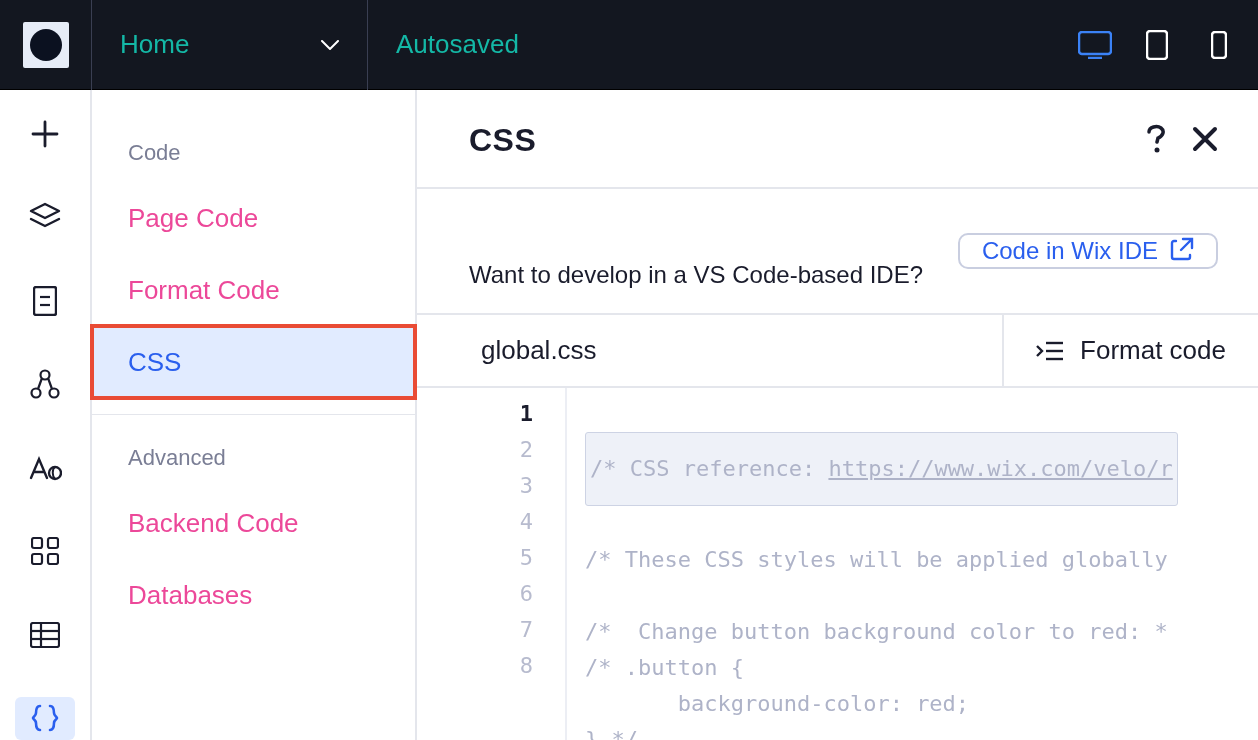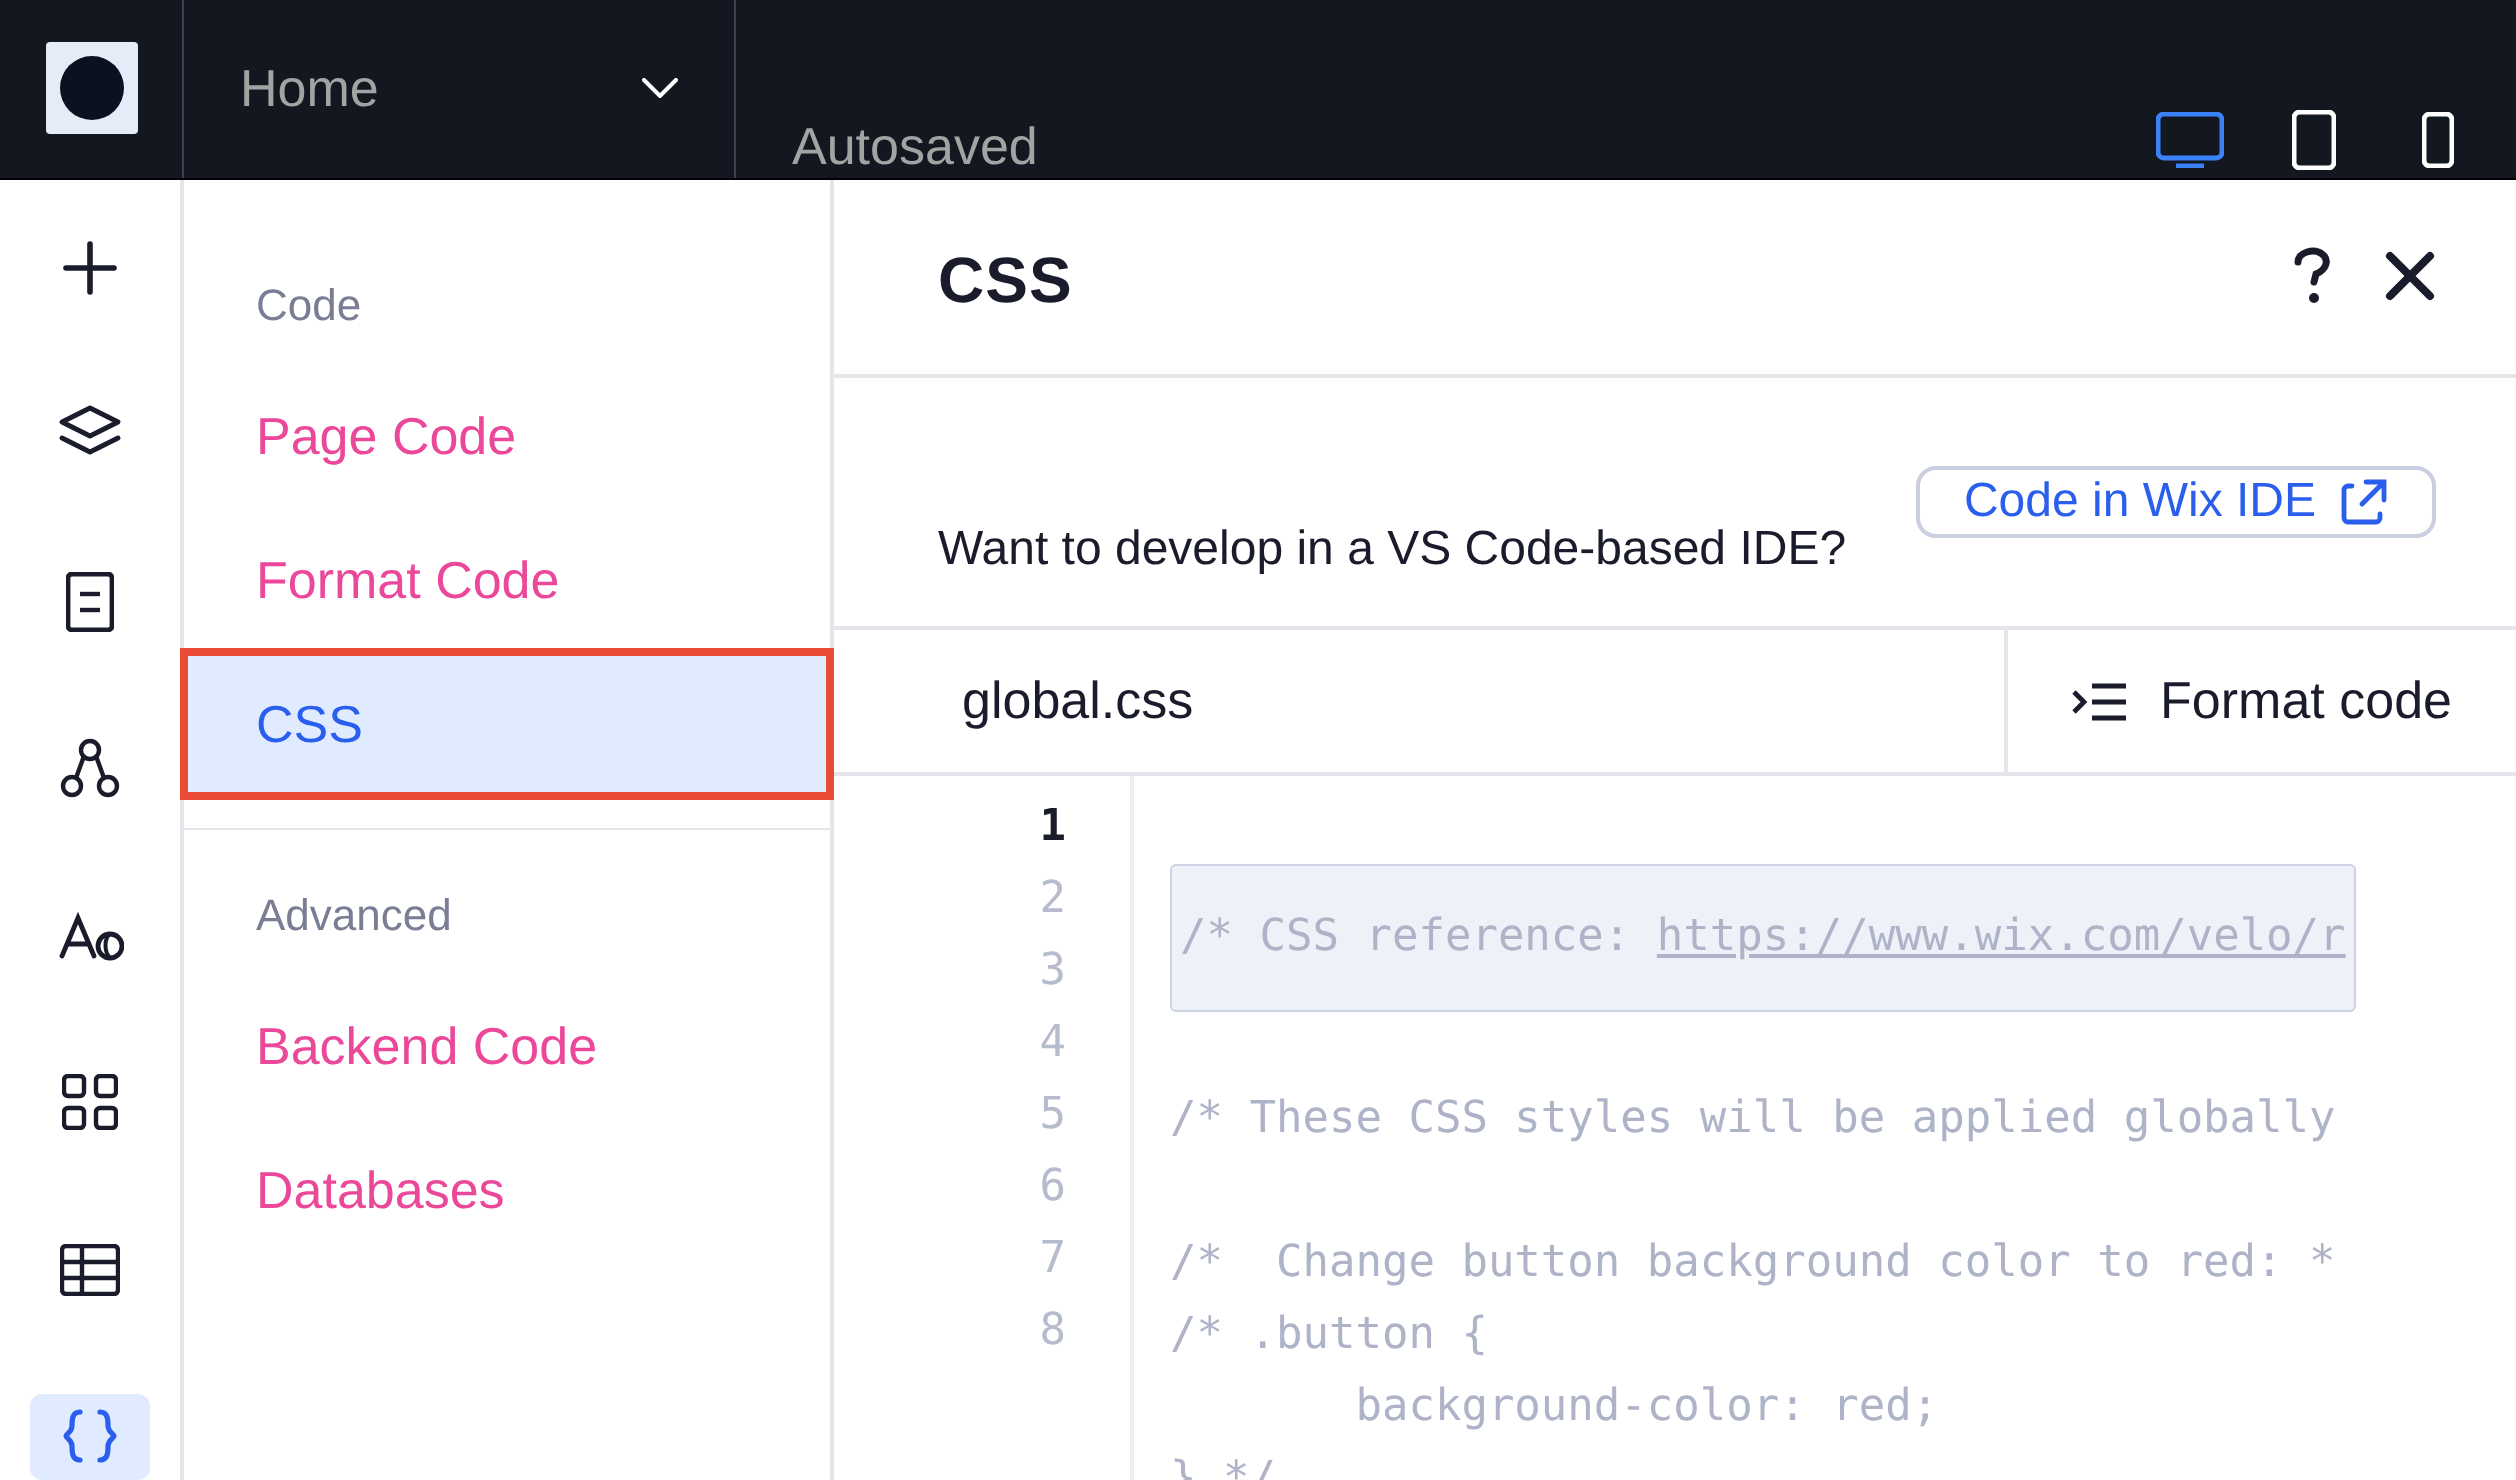--- a/index.html
+++ b/index.html
@@ -1,19 +1,19 @@
 <!DOCTYPE html>
 <html><head>
 <meta charset="utf-8">
 <style>
 * { box-sizing: border-box; margin: 0; padding: 0; }
 body { font-family: -apple-system, BlinkMacSystemFont, "Segoe UI", Helvetica, Arial, sans-serif; width: 1258px; height: 740px; overflow: hidden; background: #fff; color: #1a1c2c; }
 
 
-.topbar { height: 90px; background: #131720; color: #a3a3a3; display: flex; align-items: flex-end; border-bottom: 1px solid #000; }
+.topbar { height: 90px; background: #131720; color: #14b8a6; display: flex; align-items: center; border-bottom: 1px solid #000; }
 .topbar-logo { width: 92px; height: 90px; display: flex; align-items: center; justify-content: center; border-right: 1px solid #3a3f52; }
 .logo-badge { width: 46px; height: 46px; background: #e6ecf7; display: flex; align-items: center; justify-content: center; border-radius: 2px; }
 .logo-dot { width: 32px; height: 32px; border-radius: 50%; background: #0b1120; }
 .topbar-page { width: 276px; height: 90px; display: flex; align-items: center; justify-content: space-between; padding: 0 28px 0 28px; border-right: 1px solid #3a3f52; font-size: 26px; font-weight: 400; cursor: pointer; }
 .chevron-down { width: 18px; height: 10px; }
 .topbar-status { flex: 1; padding: 0 28px; font-size: 26px; font-weight: 400; }
 .topbar-devices { display: flex; align-items: center; gap: 24px; padding: 0 20px; }
 .device-btn { width: 38px; height: 38px; display: flex; align-items: center; justify-content: center; cursor: pointer; }
 .device-btn.active svg rect { stroke: #3b82f6; }
 
@@ -36,21 +36,21 @@
 
 
 .editor { flex: 1; display: flex; flex-direction: column; }
 .editor-header { display: flex; align-items: center; justify-content: space-between; padding: 32px 40px 28px 52px; border-bottom: 2px solid #e4e6ec; }
 .editor-title { font-size: 32px; font-weight: 700; letter-spacing: 0.5px; }
 .editor-header-actions { display: flex; align-items: center; gap: 24px; }
 .help-btn, .close-btn { cursor: pointer; }
 
 .ide-banner { display: flex; align-items: center; justify-content: space-between; padding: 24px 40px 24px 52px; border-bottom: 2px solid #e4e6ec; }
 .ide-banner-text { font-size: 24px; margin-top: 48px; }
-.ide-cta { display: flex; align-items: center; gap: 12px; color: #2a5fee; font-size: 24px; font-weight: 500; border: 2px solid #c9cee0; border-radius: 10px; padding: 2px 22px; cursor: pointer; }
+.ide-cta { display: flex; align-items: flex-start; gap: 12px; color: #2a5fee; font-size: 24px; font-weight: 500; border: 2px solid #c9cee0; border-radius: 10px; padding: 2px 22px; cursor: pointer; }
 
 .file-tab-row { display: flex; align-items: center; justify-content: space-between; border-bottom: 2px solid #e4e6ec; }
 .file-tab { font-size: 26px; padding: 20px 64px; }
 .format-btn { display: flex; align-items: center; gap: 16px; font-size: 26px; padding: 20px 32px; border-left: 2px solid #e4e6ec; cursor: pointer; }
 
 .code-area { display: flex; flex: 1; font-family: "SF Mono", Menlo, Consolas, monospace; font-size: 22px; line-height: 36px; }
 .gutter { width: 150px; text-align: right; color: #b7bbce; padding: 8px 32px 0 0; border-right: 2px solid #eceef4; }
 .gutter .ln-active { color: #1a1c2c; font-weight: 600; }
 .code-body { flex: 1; padding: 8px 0 0 18px; color: #aeb3c8; white-space: pre; overflow: hidden; }
 .code-line.hl { background: #eef1f8; border: 1px solid #cdd3e4; border-radius: 3px; display: inline-block; padding: 18px 4px; }

